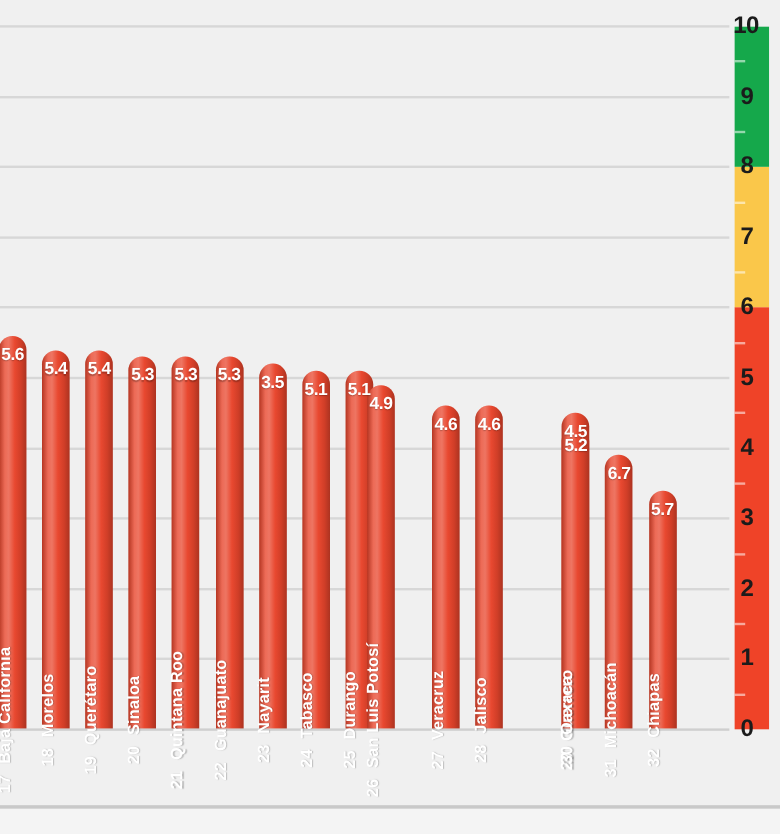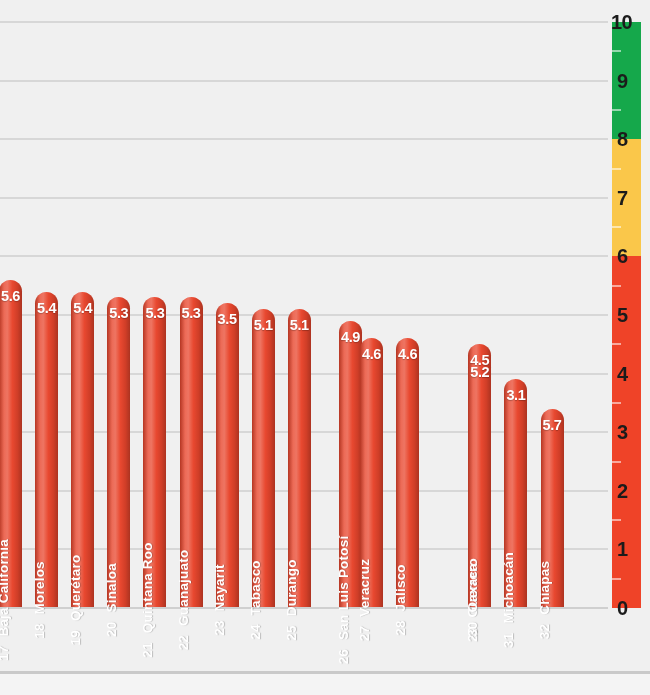--- a/index.html
+++ b/index.html
@@ -198,21 +198,21 @@
         <div class="bar" style="left: 251.7px; top: 309.14px; height: 298.86px;">
           <div class="bar-inner"></div>
           <div class="bar-value">5.1</div>
           <div class="bar-label"><span class="rank">24</span><span class="name">Tabasco</span></div>
         </div>
         <div class="bar" style="left: 287.8px; top: 309.14px; height: 298.86px;">
           <div class="bar-inner"></div>
           <div class="bar-value">5.1</div>
           <div class="bar-label"><span class="rank">25</span><span class="name">Durango</span></div>
         </div>
-        <div class="bar" style="left: 339px; top: 320.86px; height: 287.14px;">
+        <div class="bar" style="left: 306px; top: 320.86px; height: 287.14px;">
           <div class="bar-inner"></div>
           <div class="bar-value">4.9</div>
           <div class="bar-label"><span class="rank">26</span><span class="name">San Luis Potosí</span></div>
         </div>
         <div class="bar" style="left: 360px; top: 338.44px; height: 269.56px;">
           <div class="bar-inner"></div>
           <div class="bar-value">4.6</div>
           <div class="bar-label"><span class="rank">27</span><span class="name">Veracruz</span></div>
         </div>
         <div class="bar" style="left: 396.1px; top: 338.44px; height: 269.56px;">
@@ -225,21 +225,21 @@
           <div class="bar-value">4.5</div>
           <div class="bar-label"><span class="rank">29</span><span class="name">Guerrero</span></div>
         </div>
         <div class="bar" style="left: 468.3px; top: 356.02px; height: 251.98px;">
           <div class="bar-inner"></div>
           <div class="bar-value">5.2</div>
           <div class="bar-label"><span class="rank">30</span><span class="name">Oaxaca</span></div>
         </div>
         <div class="bar" style="left: 504.4px; top: 379.46px; height: 228.54px;">
           <div class="bar-inner"></div>
-          <div class="bar-value">3.1</div>
+          <div class="bar-value">6.7</div>
           <div class="bar-label"><span class="rank">31</span><span class="name">Michoacán</span></div>
         </div>
         <div class="bar" style="left: 540.5px; top: 408.76px; height: 199.24px;">
           <div class="bar-inner"></div>
           <div class="bar-value">5.7</div>
           <div class="bar-label"><span class="rank">32</span><span class="name">Chiapas</span></div>
         </div>
       </div>
     <div class="baseline" id="baseline" style="top: 607px;"></div>
   </div>

